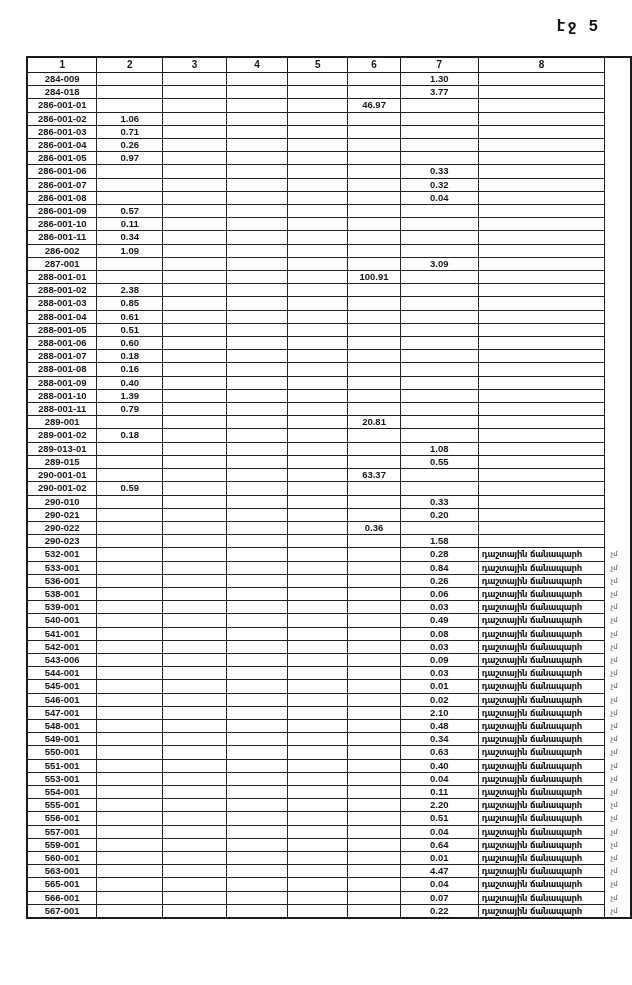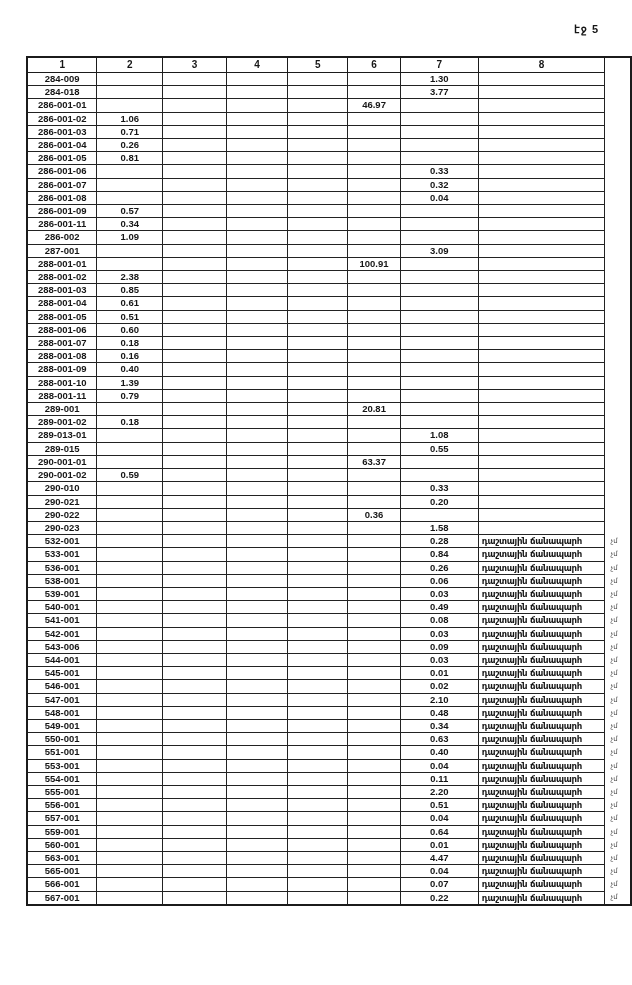--- a/index.html
+++ b/index.html
@@ -3,23 +3,23 @@
 <meta charset="utf-8">
 <style>
   html,body{margin:0;padding:0;}
   body{
     width:632px;height:985px;background:#ffffff;
     font-family:"Liberation Sans","DejaVu Sans",sans-serif;
     -webkit-font-smoothing:none;
   }
   .page{position:relative;width:632px;height:985px;background:#fff;overflow:hidden;}
   .page-label{
-    position:absolute;top:23px;right:33px;
-    font-size:11px;font-weight:700;color:#161616;letter-spacing:1px;
-    font-family:Liberation Sans, sans-serif;
+    position:absolute;top:16px;right:33px;
+    font-size:16px;font-weight:700;color:#161616;letter-spacing:1px;
+    font-family:Liberation Mono, monospace;
   }
   table.doc{
     position:absolute;left:26px;top:56px;
     border-collapse:collapse;table-layout:fixed;
     border:2px solid #1b1b1b;
   }
   .doc th{
     border:1.5px solid #1b1b1b;
     height:14px;line-height:14px;
     font-size:10px;font-weight:700;color:#161616;
@@ -136,21 +136,21 @@
           <td class="c3"></td>
           <td class="c4"></td>
           <td class="c5"></td>
           <td class="c6"></td>
           <td class="c7"></td>
           <td class="c8"></td>
           <td class="note"></td>
         </tr>
         <tr>
           <td class="c1">286-001-05</td>
-          <td class="c2">0.81</td>
+          <td class="c2">0.97</td>
           <td class="c3"></td>
           <td class="c4"></td>
           <td class="c5"></td>
           <td class="c6"></td>
           <td class="c7"></td>
           <td class="c8"></td>
           <td class="note"></td>
         </tr>
         <tr>
           <td class="c1">286-001-06</td>
@@ -181,20 +181,31 @@
           <td class="c4"></td>
           <td class="c5"></td>
           <td class="c6"></td>
           <td class="c7">0.04</td>
           <td class="c8"></td>
           <td class="note"></td>
         </tr>
         <tr>
           <td class="c1">286-001-09</td>
           <td class="c2">0.57</td>
+          <td class="c3"></td>
+          <td class="c4"></td>
+          <td class="c5"></td>
+          <td class="c6"></td>
+          <td class="c7"></td>
+          <td class="c8"></td>
+          <td class="note"></td>
+        </tr>
+        <tr>
+          <td class="c1">286-001-10</td>
+          <td class="c2">0.11</td>
           <td class="c3"></td>
           <td class="c4"></td>
           <td class="c5"></td>
           <td class="c6"></td>
           <td class="c7"></td>
           <td class="c8"></td>
           <td class="note"></td>
         </tr>
         <tr>
           <td class="c1">286-001-11</td>

